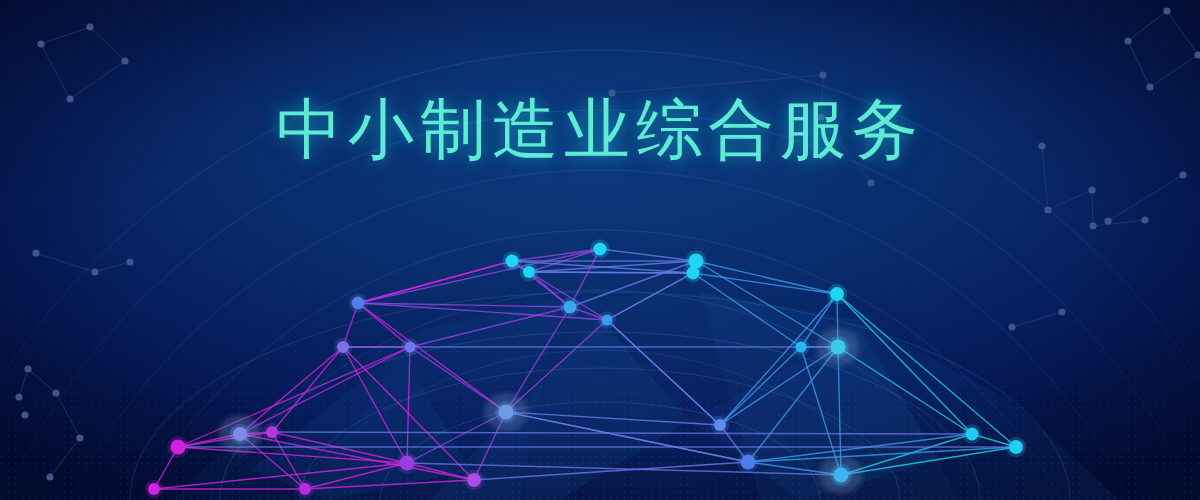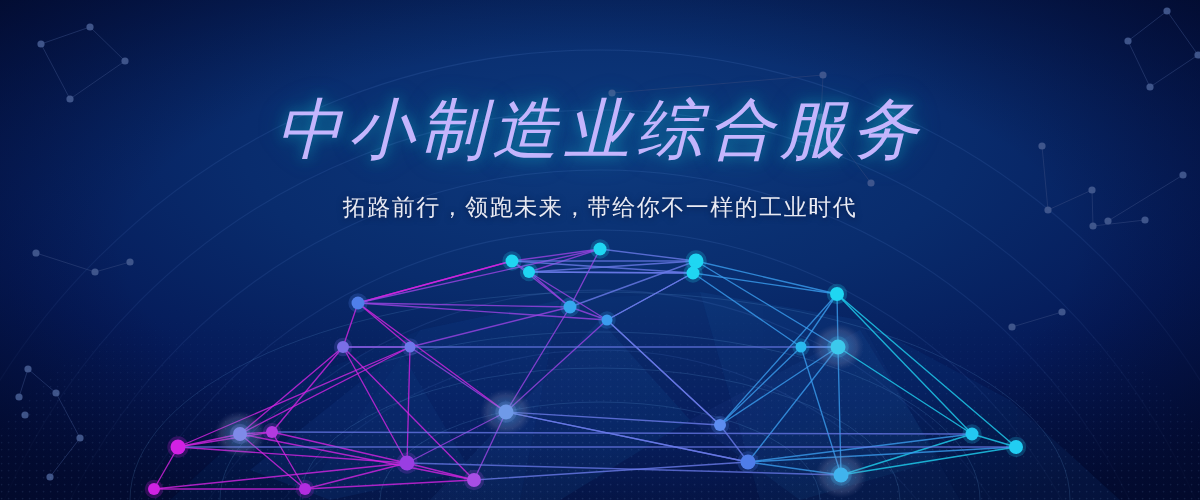--- a/index.html
+++ b/index.html
@@ -35,24 +35,23 @@
   #hero-title {
     position: absolute;
     left: 0;
     top: 96px;
     width: 1200px;
     text-align: center;
     font-size: 66px;
     line-height: 1;
     letter-spacing: 6px;
     font-weight: 400;
-    color: #c4b5fd;
+    color: #5eead4;
     text-shadow: 0 0 14px rgba(20, 230, 225, 0.45), 0 0 30px rgba(20, 200, 230, 0.25);
     white-space: nowrap;
-    font-style: italic;
   }
   #hero-subtitle {
     position: absolute;
     left: 0;
     top: 194px;
     width: 1200px;
     text-align: center;
     font-size: 23px;
     line-height: 1.2;
     letter-spacing: 1.5px;
@@ -361,16 +360,15 @@
         <circle cx="506" cy="412" r="7.5" fill="#6f9ae8"></circle>
         <circle cx="474" cy="480" r="10.2" fill="#a84ee5" opacity="0.22"></circle>
         <circle cx="474" cy="480" r="7" fill="#a84ee5"></circle>
         <circle cx="154" cy="489" r="9.2" fill="#d022e2" opacity="0.22"></circle>
         <circle cx="154" cy="489" r="6" fill="#d022e2"></circle>
       </g>
   </svg>
 
   <div id="text-layer">
     <div id="hero-title">中小制造业综合服务</div>
-    <div id="hero-subtitle">拓路前行，领跑未来，带给你不一样的工业时代</div>
   </div>
 
 </div>
 
 </body></html>

